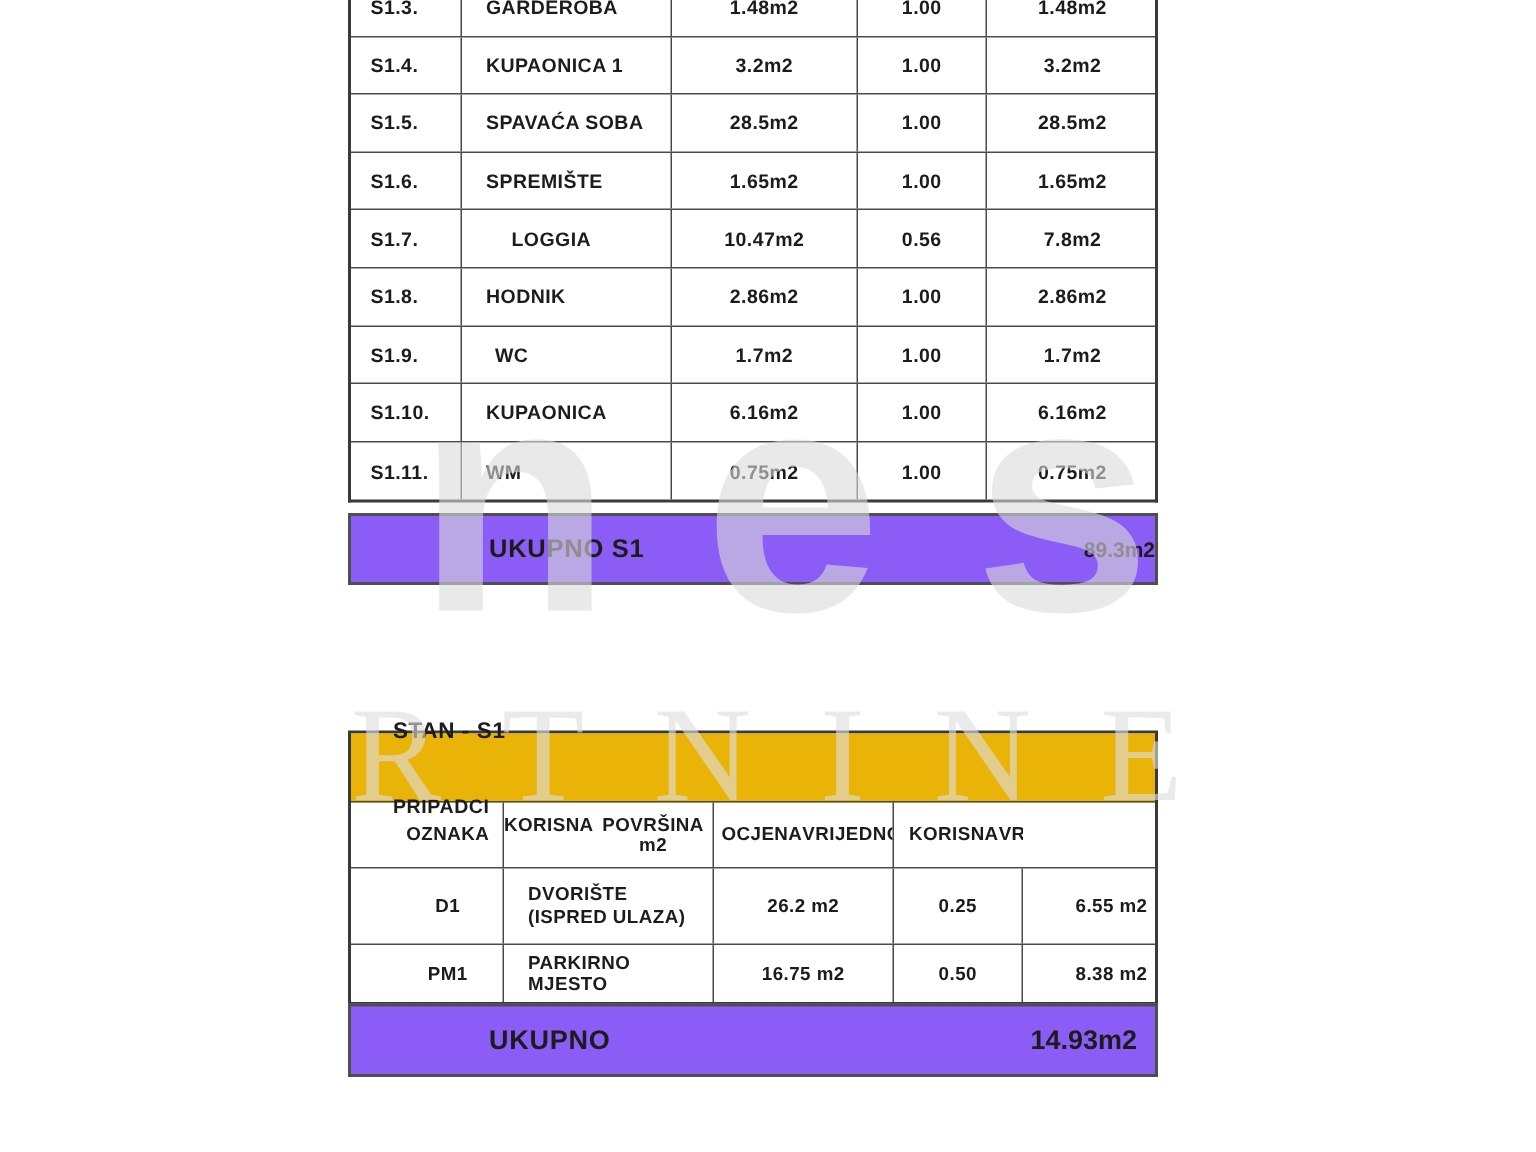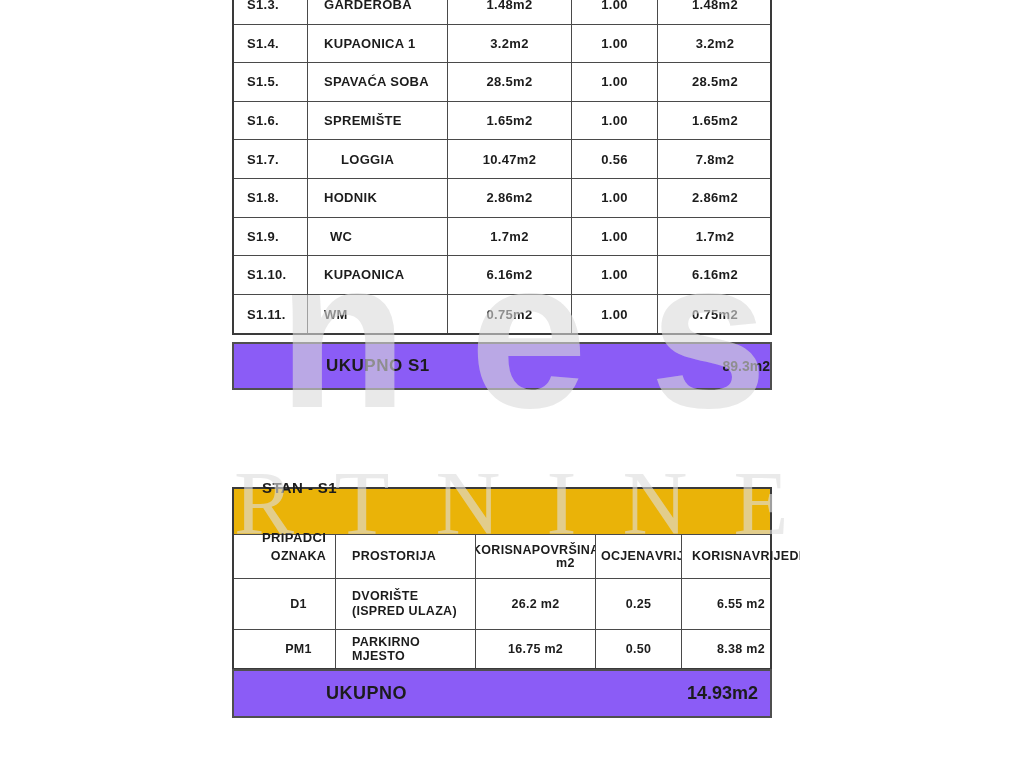--- a/index.html
+++ b/index.html
@@ -143,21 +143,20 @@
 
   <div class="tbl t2">
 
     <div class="titleband">
       <span class="tt1">STAN - S1</span>
       <span class="tt2">PRIPADCI</span>
     </div>
 
     <div class="trow hrow">
       <div class="cell ac hcell">OZNAKA</div>
-      <div class="cell an hcell">PROSTORIJA</div>
       <div class="cell ac hcell">
         <span class="hstack">
           <span>KORISNA</span>
           <span>POVRŠINA m2</span>
         </span>
       </div>
       <div class="cell al hcell" style="padding-left:5px;">
         <span class="hstack">
           <span>OCJENA</span>
           <span>VRIJEDNOSTI</span>

